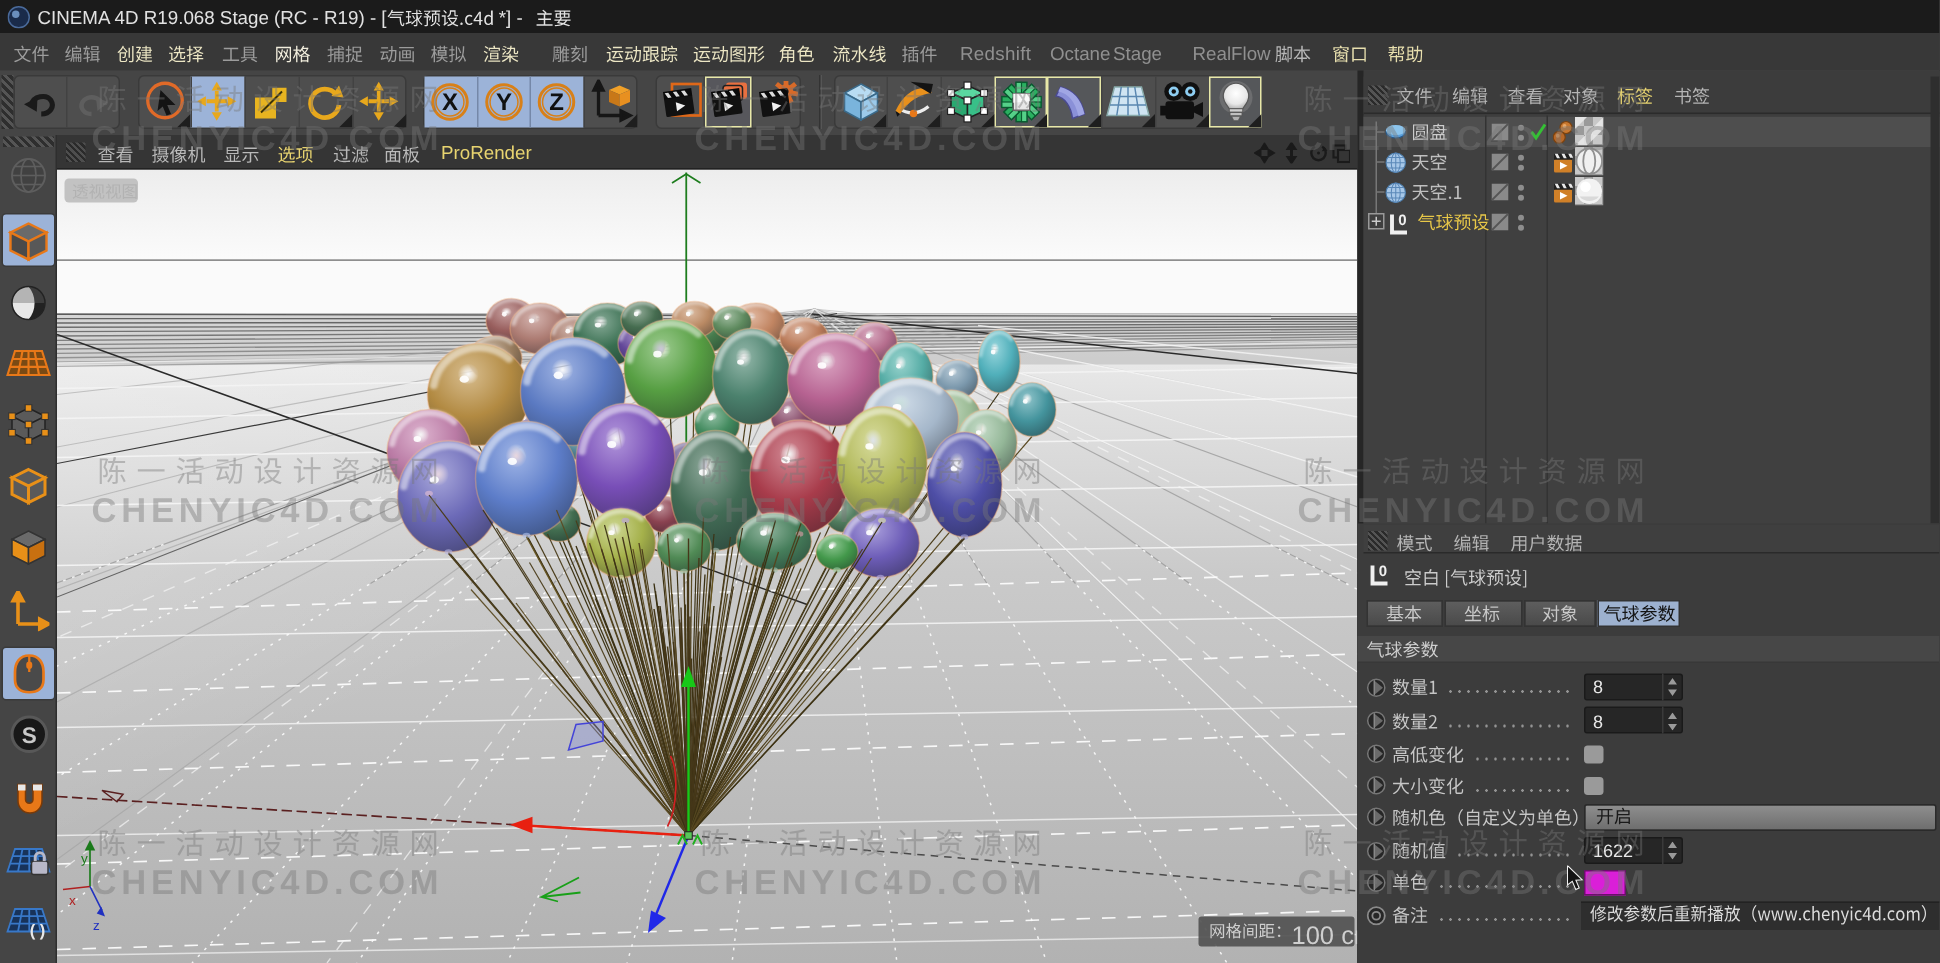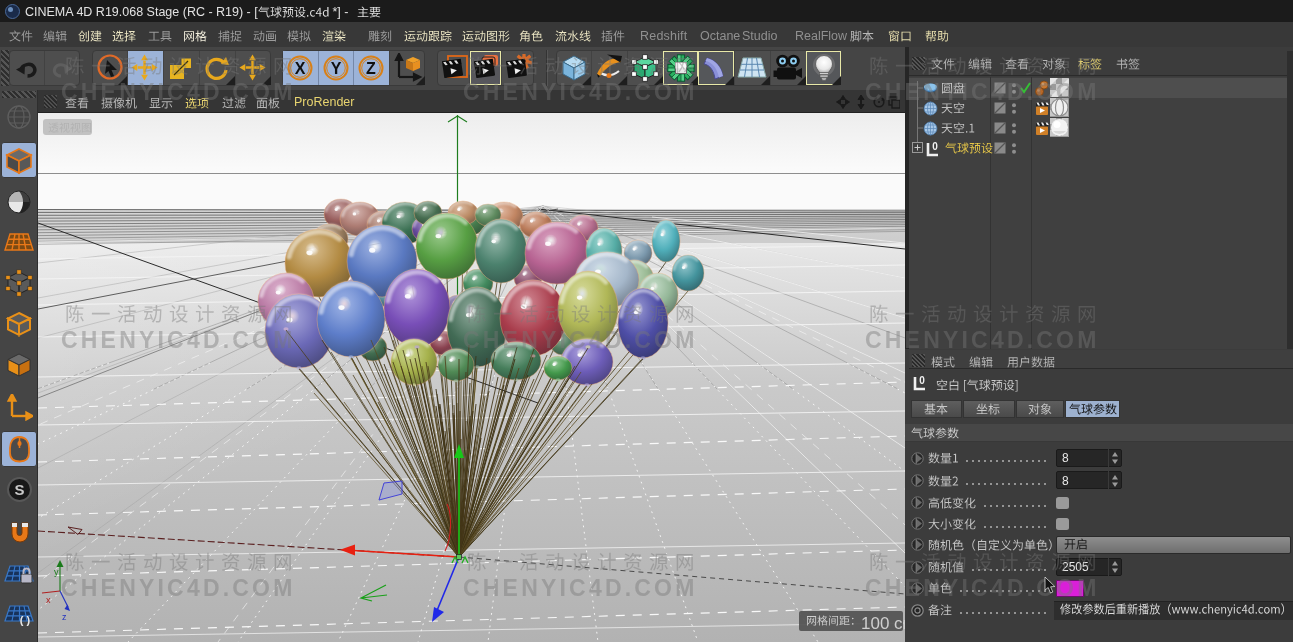--- a/index.html
+++ b/index.html
@@ -123,21 +123,21 @@
     <use href="#m_角色"></use>
   </svg>
 <svg class="ct" style="left:555.4px;top:29.5px;color:#ece6c4" width="37" height="16">
     <use href="#m_流水线"></use>
   </svg>
 <svg class="ct" style="left:600.5px;top:29.5px;color:#9c9c9c" width="25" height="16">
     <use href="#m_插件"></use>
   </svg>
 <div class="lat" style="left:640px;top:28.5px;font-size:12.5px;color:#909090;letter-spacing:0.2px">Redshift</div>
 <div class="lat" style="left:700px;top:28.5px;font-size:12.5px;color:#909090">Octane</div>
-<div class="lat" style="left:742px;top:28.5px;font-size:12.5px;color:#909090">Studio</div>
+<div class="lat" style="left:742px;top:28.5px;font-size:12.5px;color:#909090">Stage</div>
 <div class="lat" style="left:795px;top:28.5px;font-size:12.5px;color:#909090">RealFlow</div>
 <svg class="ct" style="left:850px;top:29.5px;color:#b8b8b8" width="25" height="16">
     <use href="#t_脚本"></use>
   </svg>
 <svg class="ct" style="left:888px;top:29.5px;color:#e8dfae" width="25" height="16">
     <use href="#t_窗口"></use>
   </svg>
 <svg class="ct" style="left:925px;top:29.5px;color:#e8dfae" width="25" height="16">
     <use href="#t_帮助"></use>
   </svg>
@@ -1467,21 +1467,21 @@
 <div class="ab" style="left:982px;top:525.5px;width:64px;height:2px;background-image:radial-gradient(circle,#949494 0.8px,transparent 1px);background-size:6px 2px"></div>
 <div class="ab" style="left:1056px;top:517.5px;width:13px;height:12px;background:#9a9a9a;border-radius:2.5px"></div>
 <svg class="ab" style="left:911px;top:538.0px" width="13" height="13" viewBox="0 0 13 13"><circle cx="6.5" cy="6.5" r="5.7" fill="#262626" stroke="#777" stroke-width="1"></circle><path d="M5.5 2 L11 6.5 L5.5 11 Z" fill="#6a6a6a"></path><line x1="5.2" y1="1.5" x2="5.2" y2="11.5" stroke="#888"></line></svg>
 <svg class="ct" style="left:928px;top:538.5px;color:#c6c6c6" width="133" height="16"><use href="#t_随机色"></use></svg>
 <div class="ab" style="left:1056px;top:535.5px;width:235px;height:18px;background:linear-gradient(#8e8e8e,#6e6e6e);border:1px solid #2a2a2a;border-radius:2px"></div>
 <svg class="ct" style="left:1064px;top:537.5px;color:#1a1a1a" width="25" height="16"><use href="#t_开启"></use></svg>
 <svg class="ab" style="left:911px;top:560.5px" width="13" height="13" viewBox="0 0 13 13"><circle cx="6.5" cy="6.5" r="5.7" fill="#262626" stroke="#777" stroke-width="1"></circle><path d="M5.5 2 L11 6.5 L5.5 11 Z" fill="#6a6a6a"></path><line x1="5.2" y1="1.5" x2="5.2" y2="11.5" stroke="#888"></line></svg>
 <svg class="ct" style="left:928px;top:561px;color:#c6c6c6" width="37" height="16"><use href="#t_随机值"></use></svg>
 <div class="ab" style="left:970px;top:569.0px;width:76px;height:2px;background-image:radial-gradient(circle,#949494 0.8px,transparent 1px);background-size:6px 2px"></div>
 <div class="ab" style="left:1056px;top:557.5px;width:66px;height:18px;background:#262626;border:1px solid #1a1a1a;border-radius:2px"></div>
-<div class="lat" style="left:1062px;top:560px;font-size:12px;color:#e8e8e8">2505</div>
+<div class="lat" style="left:1062px;top:560px;font-size:12px;color:#e8e8e8">1622</div>
 <div class="ab" style="left:1108px;top:557.5px;width:1px;height:18px;background:#3a3a3a"></div>
 <svg class="ab" style="left:1111px;top:561px" width="8" height="12" viewBox="0 0 8 12"><path d="M4 0 L1 4.4 L7 4.4 Z M4 12 L1 7.6 L7 7.6 Z" fill="#9a9a9a"></path></svg>
 <svg class="ab" style="left:911px;top:581.5px" width="13" height="13" viewBox="0 0 13 13"><circle cx="6.5" cy="6.5" r="5.7" fill="#262626" stroke="#777" stroke-width="1"></circle><path d="M5.5 2 L11 6.5 L5.5 11 Z" fill="#6a6a6a"></path><line x1="5.2" y1="1.5" x2="5.2" y2="11.5" stroke="#888"></line></svg>
 <svg class="ct" style="left:928px;top:582px;color:#c6c6c6" width="25" height="16"><use href="#t_单色"></use></svg>
 <div class="ab" style="left:958px;top:590.0px;width:88px;height:2px;background-image:radial-gradient(circle,#949494 0.8px,transparent 1px);background-size:6px 2px"></div>
 <div class="ab" style="left:1056px;top:580px;width:28px;height:17px;background:#da1fd8;border:1px solid #6a106a"></div>
 <svg class="ab" style="left:911px;top:603.5px" width="13" height="13" viewBox="0 0 13 13"><circle cx="6.5" cy="6.5" r="5.7" fill="#262626" stroke="#8a8a8a" stroke-width="1.2"></circle><circle cx="6.5" cy="6.5" r="2.6" fill="none" stroke="#8a8a8a" stroke-width="1.2"></circle></svg>
 <svg class="ct" style="left:928px;top:604px;color:#c6c6c6" width="25" height="16"><use href="#t_备注"></use></svg>
 <div class="ab" style="left:958px;top:612.0px;width:88px;height:2px;background-image:radial-gradient(circle,#949494 0.8px,transparent 1px);background-size:6px 2px"></div>
 <div class="ab" style="left:1054px;top:600.5px;width:239px;height:19px;background:#2e2e2e;border-top:1px solid #222"></div>

